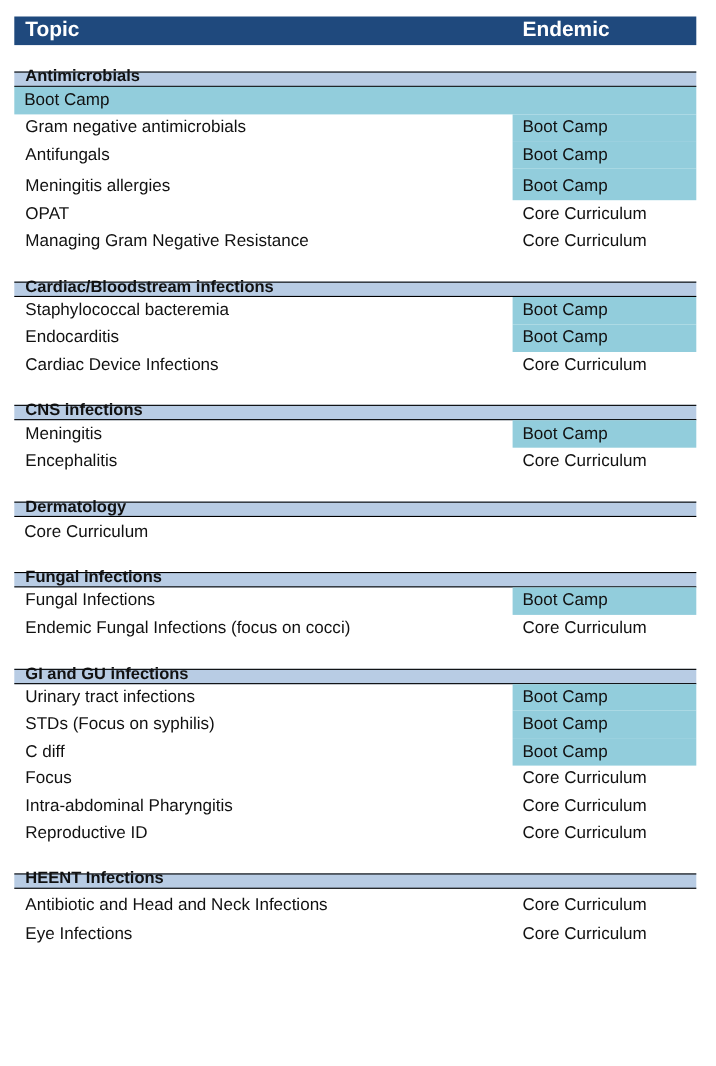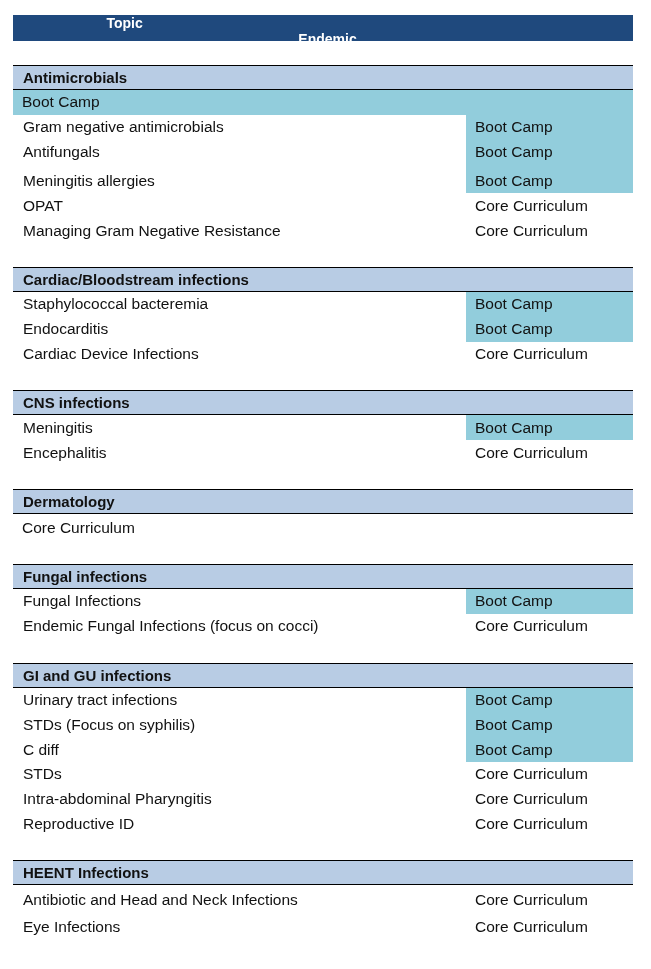--- a/index.html
+++ b/index.html
@@ -1,26 +1,26 @@
 <!DOCTYPE html>
 <html><head>
 <meta charset="utf-8">
 <style>
   html, body { margin: 0; padding: 0; background: #ffffff; }
   body { width: 651px; height: 969px; position: relative; overflow: hidden;
          font-family: "Liberation Sans", "DejaVu Sans", sans-serif; color: #111; }
   .tbl { position: absolute; left: 13px; top: 15px; width: 620px; }
   .hdr { display: flex; height: 26px; background: #1f497d; color: #fff;
-         font-weight: bold; font-size: 14px; align-items: center; flex-direction: column; }
+         font-weight: bold; font-size: 19px; align-items: center; }
   .hdr .c1 { width: 453px; padding-left: 10px; box-sizing: border-box; }
   .hdr .c2 { flex: 1; padding-left: 9px; box-sizing: border-box; }
   .spacer { height: 24px; }
   .section { }
-  .sec-head { height: 25px; background: #b8cce4; border-top: 1.5px solid #000;
-              border-bottom: 1.5px solid #000; display: flex; align-items: center;
+  .sec-head { height: 14px; background: #b8cce4; border-top: 1.5px solid #000;
+              border-bottom: 1.5px solid #000; display: flex; align-items: flex-end;
               font-weight: bold; font-size: 15px; box-sizing: border-box; }
   .sec-head span { padding-left: 10px; }
   .row { display: flex; height: 24.8px; align-items: center; font-size: 15.5px; }
   .row .c1 { width: 453px; padding-left: 10px; box-sizing: border-box; white-space: nowrap; }
   .row .c2 { flex: 1; height: 100%; display: flex; align-items: center; padding-left: 9px;
              box-sizing: border-box; white-space: nowrap; }
   .row .c2.boot { background: #92cddc; text-align: right; }
   .row.tall { height: 29px; }
   .gap { height: 24px; }
 </style>
@@ -133,21 +133,21 @@
       </div>
     <div class="row">
         <div class="c1">STDs (Focus on syphilis)</div>
         <div class="c2 boot">Boot Camp</div>
       </div>
     <div class="row">
         <div class="c1">C diff</div>
         <div class="c2 boot">Boot Camp</div>
       </div>
     <div class="row">
-        <div class="c1">STDs</div>
+        <div class="c1">Focus</div>
         <div class="c2">Core Curriculum</div>
       </div>
     <div class="row">
         <div class="c1">Intra-abdominal Pharyngitis</div>
         <div class="c2">Core Curriculum</div>
       </div>
     <div class="row">
         <div class="c1">Reproductive ID</div>
         <div class="c2">Core Curriculum</div>
       </div>

